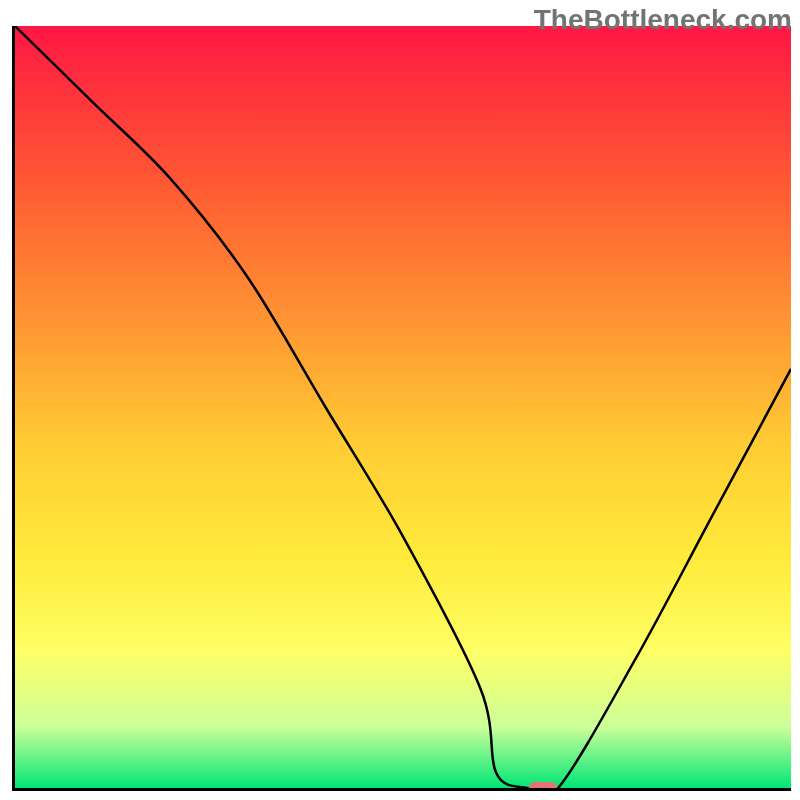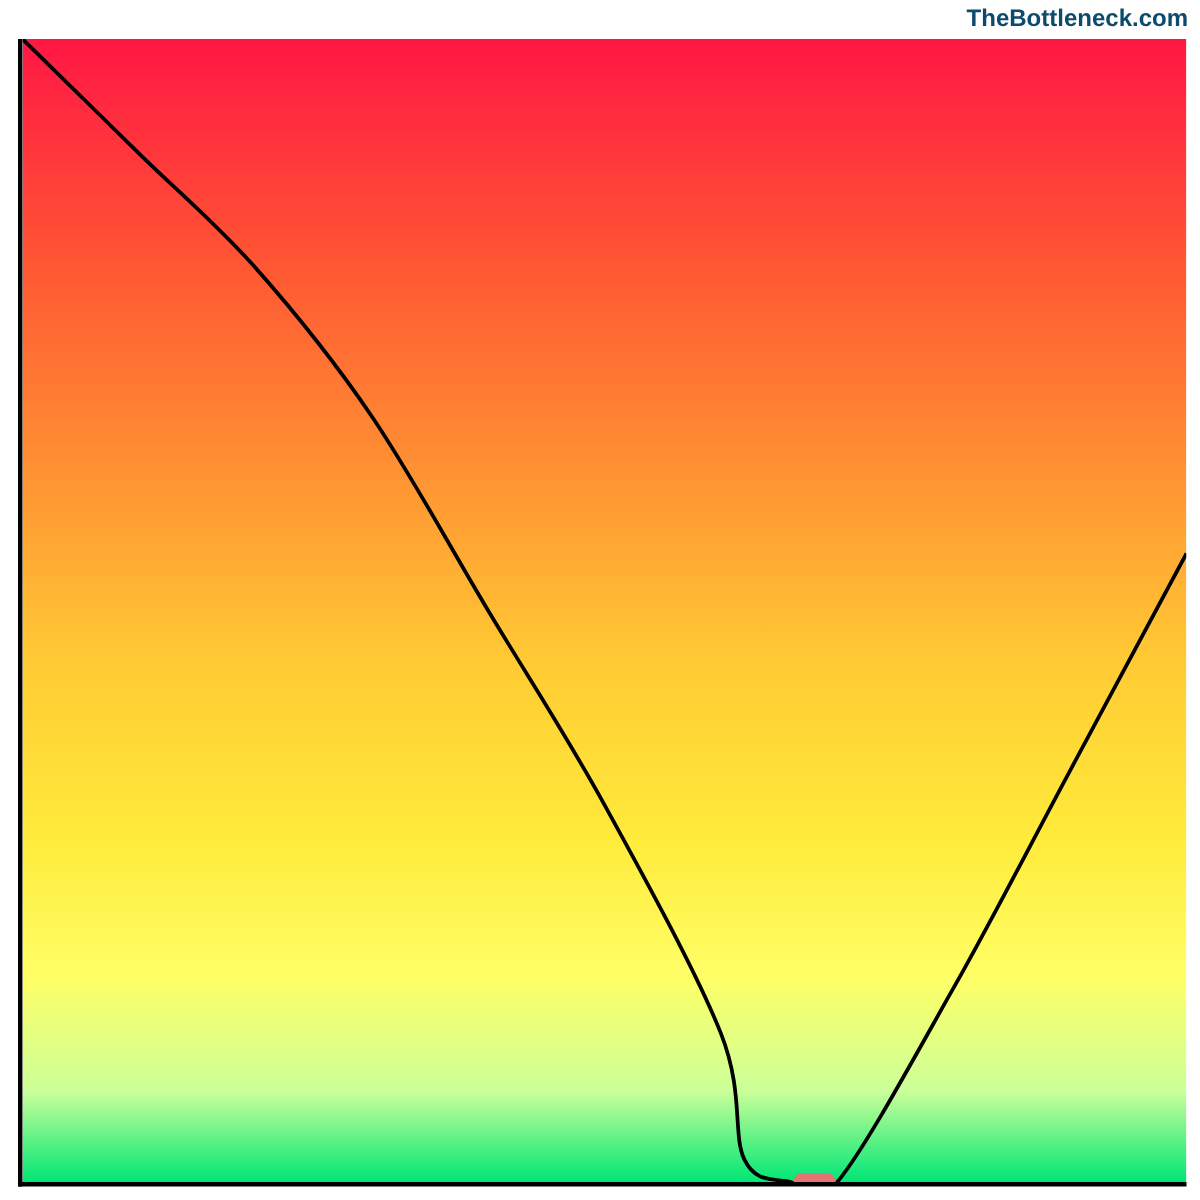--- a/index.html
+++ b/index.html
@@ -7,23 +7,23 @@
     padding: 0;
     width: 800px;
     height: 800px;
     position: relative;
     font-family: Arial, sans-serif;
   }
   .watermark {
     position: absolute;
     top: 4px;
     right: 8px;
-    font-size: 16px;
+    font-size: 28px;
     font-weight: bold;
-    color: #0c4a6e;
+    color: #737373;
     z-index: 10;
   }
   .chart-container {
     position: absolute;
     top: 26px;
     left: 12px;
     width: 776px;
     height: 762px;
     border-left: 3px solid black;
     border-bottom: 3px solid black;

